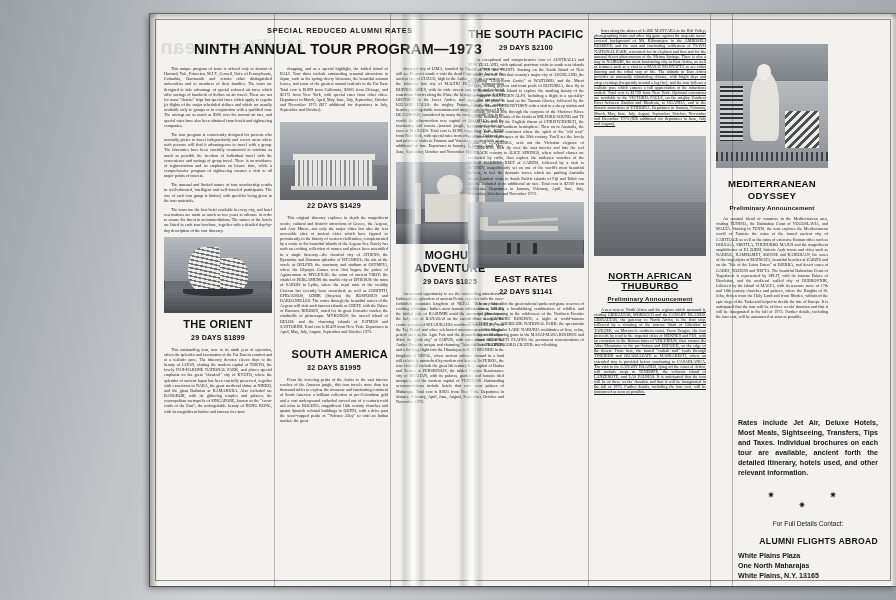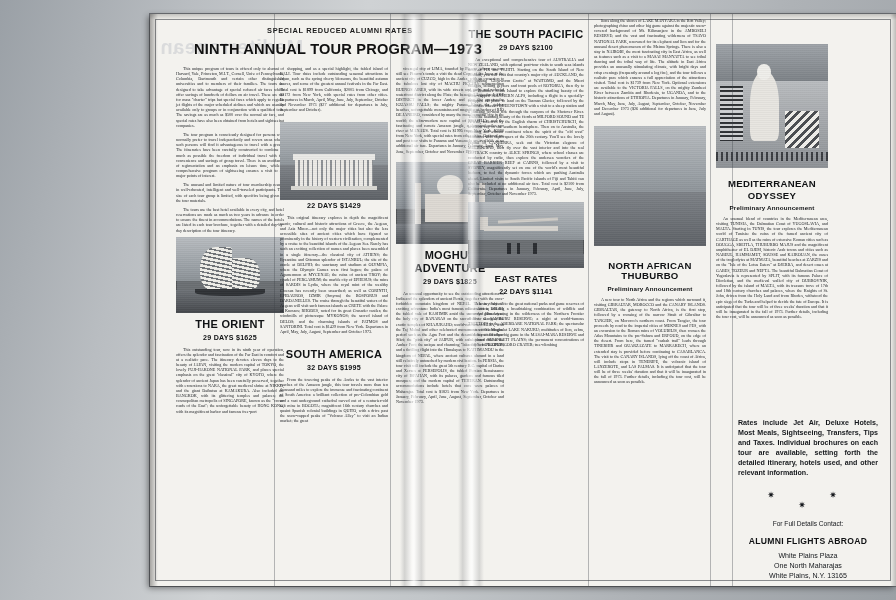--- a/index.html
+++ b/index.html
@@ -256,25 +256,25 @@
   }
 
   .stars {
     text-align:center; letter-spacing: 26px;
     font-size: 9px; color:#15181c; margin: 12px 0 10px 14px;
   }
   .contact-lead {
     text-align:center; font-size:6.6px; color:#15181c; margin-bottom:9px;
   }
   .contact-name {
-    text-align:center; font-size:8.6px; font-weight:bold; letter-spacing:.3px; color:#101214;
+    text-align:right; font-size:8.6px; font-weight:bold; letter-spacing:.3px; color:#101214;
     margin-bottom:5px;
   }
   .contact-line {
-    text-align:center; font-size:7.1px; font-weight:normal; color:#15181c; line-height:10px;
+    font-size:7.1px; font-weight:bold; color:#15181c; line-height:10px;
   }
   .rates {
     font-size:7.1px; line-height:10px; text-align:justify; color:#15181c; font-weight:bold;
   }
 
   
   .rule-v {
     position:absolute; top:0; bottom:0; width:1px; background:rgba(60,65,72,.35); z-index:8;
   }
   .inner-border {
@@ -291,41 +291,41 @@
   <div id="sheet">
 
     <div class="bleed">Mediterranean</div>
     <div class="bleed2">&nbsp;</div>
 
     <div class="inner-border"></div>
 
     <div class="kicker">SPECIAL REDUCED ALUMNI RATES</div>
     <div class="mast">NINTH ANNUAL TOUR PROGRAM—1973</div>
 
-    <div class="col" style="left:26px; top:52px; width:108px;">
+    <div class="col" style="left:14px; top:52px; width:108px;">
       <div class="bodytext">
         <p>This unique program of tours is offered only to alumni of Harvard, Yale, Princeton, M.I.T., Cornell, Univ. of Pennsylvania, Columbia, Dartmouth and certain other distinguished universities and to members of their families. The tours are designed to take advantage of special reduced air fares which offer savings of hundreds of dollars on air travel. These are not for mass "charter" trips but special fares which apply to regular jet flights of the major scheduled airlines and which are usually available only to groups or in conjunction with a qualified tour. The savings are as much as $500 over the normal air fare, and special rates have also been obtained from hotels and sightseeing companies.</p>
         <p>The tour program is consciously designed for persons who normally prefer to travel independently and covers areas where such persons will find it advantageous to travel with a group. The itineraries have been carefully constructed to combine as much as possible the freedom of individual travel with the convenience and savings of group travel. There is an avoidance of regimentation and an emphasis on leisure time, while a comprehensive program of sightseeing ensures a visit to all major points of interest.</p>
         <p>The unusual and limited nature of tour membership results in well-educated, intelligent and well-traveled participants. The size of each tour group is limited, with specifics being given in the tour materials.</p>
         <p>The tours use the best hotel available in every city, and hotel reservations are made as much as two years in advance in order to ensure the finest in accommodations. The names of the hotels are listed in each tour brochure, together with a detailed day-by-day description of the tour itinerary.</p>
       </div>
 
       <div class="photo" style="height:76px;">
         <div class="sky"></div>
         <div class="junk">
           <div class="water"></div>
           <div class="sail1"></div>
           <div class="sail2"></div>
           <div class="hull"></div>
         </div>
         <div class="grain"></div>
       </div>
 
       <div class="tour-title">THE ORIENT</div>
-      <div class="tour-sub">29 DAYS $1625</div>
+      <div class="tour-sub">29 DAYS $1899</div>
       <div class="bodytext">
         <p>This outstanding tour, now in its ninth year of operation, offers the splendor and fascination of the Far East in comfort and at a realistic pace. The itinerary devotes eleven days to the beauty of JAPAN, visiting the modern capital of TOKYO, the lovely FUJI-HAKONE NATIONAL PARK, and places special emphasis on the great "classical" city of KYOTO, where the splendor of ancient Japan has been carefully preserved, together with excursions to NARA, the great medieval shrine at NIKKO, and the giant Daibutsu at KAMAKURA. Also included are BANGKOK, with its glittering temples and palaces; the cosmopolitan metropolis of SINGAPORE, known as the "cross-roads of the East"; the unforgettable beauty of HONG KONG, with its magnificent harbor and famous free-port</p>
       </div>
     </div>
 
     <div class="col" style="left:130px; top:52px; width:108px;">
       <div class="bodytext">
         <p>shopping, and as a special highlight, the fabled island of BALI. Tour dates include outstanding seasonal attractions in Japan, such as the spring cherry blossoms, the beautiful autumn leaves, and some of the greatest annual festivals in the Far East. Total cost is $1899 from California, $2005 from Chicago, and $2172 from New York, with special rates from other cities. Departures in March, April, May, June, July, September, October and November 1973 ($27 additional for departures in July, September and October).</p>
       </div>
 
@@ -338,21 +338,21 @@
           <div class="base"></div>
         </div>
         <div class="grain"></div>
       </div>
 
       <div class="tour-sub">22 DAYS $1429</div>
       <div class="bodytext">
         <p>This original itinerary explores in depth the magnificent scenic, cultural and historic attractions of Greece, the Aegean, and Asia Minor—not only the major cities but also the less accessible sites of ancient cities which have figured so prominently in the history of western civilization, complemented by a cruise to the beautiful islands of the Aegean Sea. Rarely has such an exciting collection of names and places been assembled in a single itinerary—the classical city of ATHENS; the Byzantine and Ottoman splendor of ISTANBUL; the site of the oracle at DELPHI; the sanctuary and stadium at OLYMPIA, where the Olympic Games were first begun; the palace of Agamemnon at MYCENAE; the ruins of ancient TROY; the citadel of PERGAMUM; the marble city of EPHESUS; the ruins of SARDIS in Lydia, where the royal mint of the wealthy Croesus has recently been unearthed; as well as CORINTH, EPIDAUROS, IZMIR (Smyrna) the BOSPORUS and DARDANELLES. The cruise through the beautiful waters of the Aegean will visit such famous islands as CRETE with the Palace of Knossos; RHODES, noted for its great Crusader castles; the windmills of picturesque MYKONOS; the sacred island of DELOS; and the charming islands of PATMOS and SANTORINI. Total cost is $1429 from New York. Departures in April, May, July, August, September and October 1973.</p>
       </div>
 
-      <div class="tour-title" style="margin-top:14px;">SOUTH AMERICA</div>
+      <div class="tour-title" style="margin-top:14px;text-align:right;">SOUTH AMERICA</div>
       <div class="tour-sub">32 DAYS $1995</div>
       <div class="bodytext">
         <p>From the towering peaks of the Andes to the vast interior reaches of the Amazon jungle, this tour travels more than ten thousand miles to explore the immense and fascinating continent of South America: a brilliant collection of pre-Colombian gold and a vast underground cathedral carved out of a centuries-old salt mine in BOGOTA; magnificent 16th century churches and quaint Spanish colonial buildings in QUITO, with a drive past the snow-capped peaks of "Volcano Alley" to visit an Indian market; the great</p>
       </div>
     </div>
 
     <div class="col" style="left:246px; top:52px; width:108px;">
       <div class="bodytext">
         <p>viceregal city of LIMA, founded by Pizarro, where one can still see Pizarro's tomb; a visit the dead Court of the Incas at the ancient city of CUZCO, high in the Andes, with an excursion to the fabulous lost city of MACHU PICCHU; cosmopolitan BUENOS AIRES, with its wide streets and parks and colorful waterfront district along the Plate; the beautiful Argentine LAKE DISTRICT in the lower Andes; and also the spectacular IGUASSU FALLS; the mighty Parana River; the golden beaches, unforgettable mountains and magnificent harbor of RIO DE JANEIRO, considered by many the most beautiful city in the world; the ultra-modern new capital of BRASILIA; and the fascinating and remote Amazon jungle, a thousand miles up-river at MANAUS. Total cost is $1995 from New York, $2080 from New York, with special rates from other cities. Optional pre and post tour visits to Panama and Venezuela are available at no additional air fare. Departures in January, February, April, May, June, September, October and November 1973.</p>
       </div>
@@ -397,21 +397,21 @@
         <div class="grain"></div>
       </div>
 
       <div class="tour-title sm">EAST RATES</div>
       <div class="tour-sub">22 DAYS $1141</div>
       <div class="bodytext">
         <p>A luxury "safari" to the great national parks and game reserves of East Africa, offering a breathtaking combination of wildlife and scenery: game viewing in the wilderness of the Northern Frontier district at SAMBURU RESERVE; a night at world-famous TREETOPS in the ABERDARE NATIONAL PARK; the spectacular masses of flamingos at LAKE NAKURU; multitudes of lion, zebra, wildebeest and other big game in the MASAI-MARA RESERVE and the famed SERENGETI PLAINS; the permanent concentrations of wildlife in NGORONGORO CRATER; tree-climbing</p>
       </div>
     </div>
 
-    <div class="col" style="left:444px; top:4px; width:112px;">
+    <div class="col" style="left:444px; top:14px; width:112px;text-decoration:underline;">
       <div class="bodytext">
         <p>lions along the shores of LAKE MANYARA in the Rift Valley; photographing rhino and other big game against the majestic snow-covered background of Mt. Kilimanjaro in the AMBOSELI RESERVE; and the vast and fascinating wilderness of TSAVO NATIONAL PARK, renowned for its elephant and lion and for the unusual desert phenomenon of the Mzima Springs. There is also a stay in NAIROBI, the most fascinating city in East Africa, as well as features such as a visit to a MASAI MANYATTA to see tribal dancing and the tribal way of life. The altitude in East Africa provides an unusually stimulating climate, with bright days and crisp evenings (frequently around a log fire), and the tour follows a realistic pace which ensures a full appreciation of the attractions visited. Total cost is $1739 from New York. Optional extensions are available to the VICTORIA FALLS, on the mighty Zambezi River between Zambia and Rhodesia, to UGANDA, and to the historic attractions of ETHIOPIA. Departures in January, February, March, May, June, July, August, September, October, November and December 1973 ($26 additional for departures in June, July and August).</p>
       </div>
 
       <div class="photo strip" style="height:120px; margin-top:10px;">
         <div class="sky"></div>
         <div class="ground"></div>
         <div class="grain"></div>
       </div>
 
@@ -439,21 +439,21 @@
 
       <div class="tour-title sm" style="margin-top:10px;">MEDITERRANEAN</div>
       <div class="tour-title sm" style="margin-top:-3px;">ODYSSEY</div>
       <div class="tour-sub prelim">Preliminary Announcement</div>
       <div class="bodytext">
         <p>An unusual blend of countries in the Mediterranean area, visiting TUNISIA, the Dalmatian Coast of YUGOSLAVIA, and MALTA. Starting in TUNIS, the tour explores the Mediterranean world of Tunisia: the ruins of the famed ancient city of CARTHAGE as well as the ruins of extensive Roman cities such as DOUGGA, SBEITLA, THUBURBO MAJUS and the magnificent amphitheater of EL DJEM, historic Arab towns and cities such as NABEUL, HAMMAMET, SOUSSE and KAIROUAN, the oases of the troglodytes at MATMATA, beautiful beaches at ZARZIS and on the "Isle of the Lotus Eaters" at DJERBA, and desert oases at GABES, TOZEUR and NEFTA. The beautiful Dalmatian Coast of Yugoslavia is represented by SPLIT, with its famous Palace of Diocletian, and the medieval walled city of DUBROVNIK, followed by the island of MALTA, with its treasure trove of 17th and 18th century churches and palaces, where the Knights of St. John, driven from the Holy Land and from Rhodes, withstood the epic siege of the Turks and helped to decide the fate of Europe. It is anticipated that the tour will be of three weeks' duration and that it will be inaugurated in the fall of 1973. Further details, including the tour cost, will be announced as soon as possible.</p>
       </div>
     </div>
 
     <div class="col" style="left:588px; top:404px; width:140px;">
-      <div class="rates">Rates include Jet Air, Deluxe Hotels, Most Meals, Sightseeing, Transfers, Tips and Taxes. Individual brochures on each tour are available, setting forth the detailed itinerary, hotels used, and other relevant information.</div>
+      <div class="rates">Rates include Jet Air, Deluxe Hotels, Most Meals, Sightseeing, Transfers, Tips and Taxes. Individual brochures on each tour are available, ancient forth the detailed itinerary, hotels used, and other relevant information.</div>
       <div class="stars">✷   ✷   ✷</div>
       <div class="contact-lead">For Full Details Contact:</div>
       <div class="contact-name">ALUMNI FLIGHTS ABROAD</div>
       <div class="contact-line">White Plains Plaza</div>
       <div class="contact-line">One North Maharajas</div>
       <div class="contact-line">White Plains, N.Y. 13165</div>
     </div>
 
     <div class="rule-v" style="left:124px;"></div>
     <div class="rule-v" style="left:240px;"></div>

